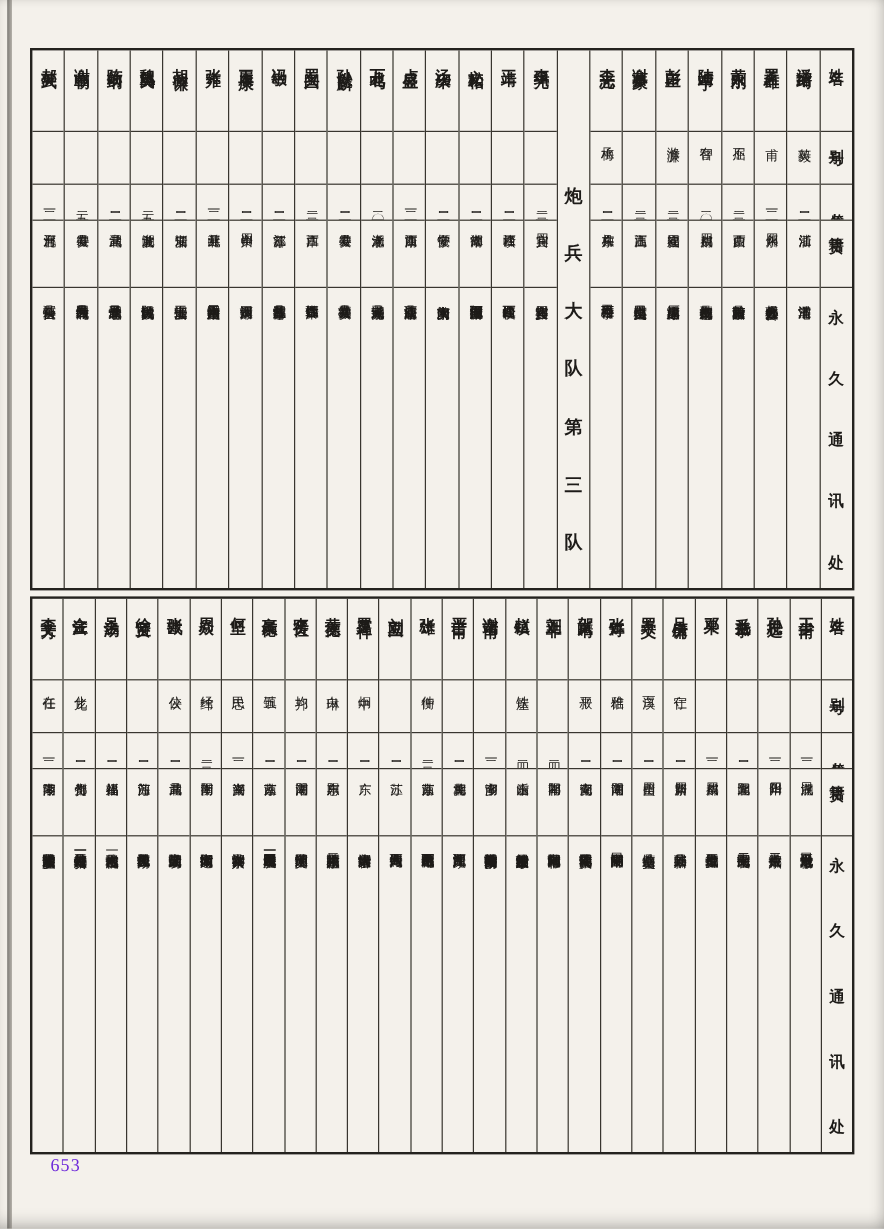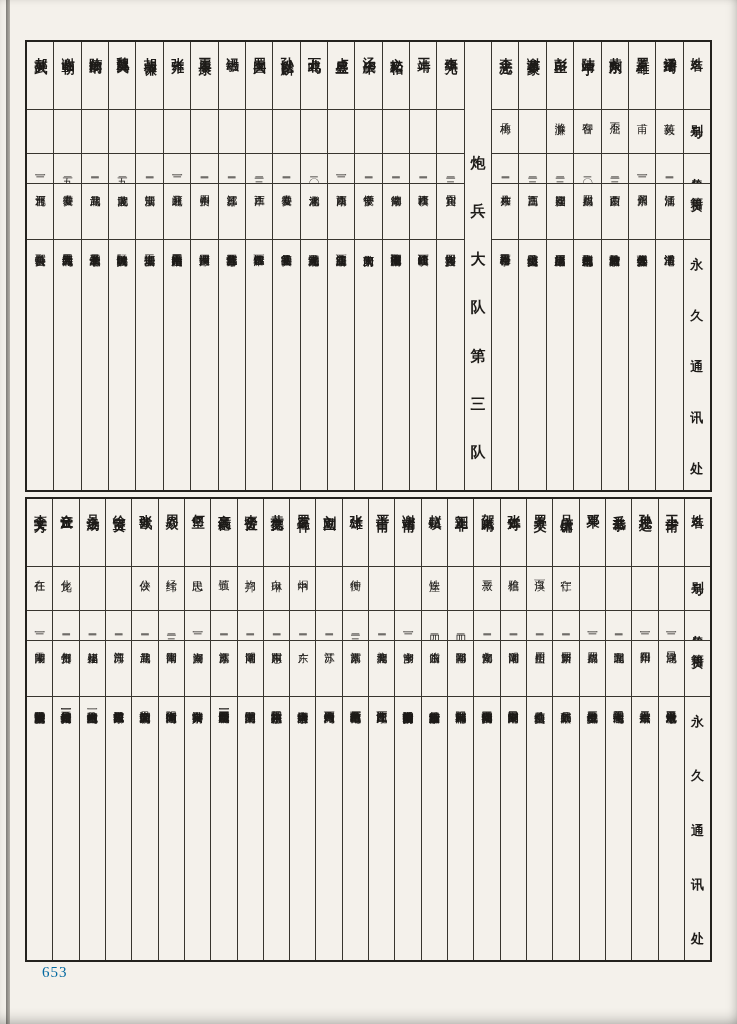--- a/index.html
+++ b/index.html
@@ -67,21 +67,21 @@
   }
   .header-col .vtext{font-size:12.5px;font-weight:700;letter-spacing:2px;}
   .header-col .cell-age .vtext{font-size:11px;letter-spacing:0;}
   .header-col .cell-address{padding:0;}
   .header-col .cell-address .spread{
     width:100%;padding:16px 0 12px;
     font-size:13px;font-weight:700;
   }
   .page-number{
     position:absolute;left:42px;top:964px;
-    font-size:15px;letter-spacing:1px;color:#0369a1;
+    font-size:15px;letter-spacing:1px;color:#6d28d9;
   }
 </style>
 </head>
 <body>
 
 <div class="page">
   <div class="gutter"></div>
 
   <div class="sheet" id="top-table">
     <div data-slot="top-left" style="display:contents">

